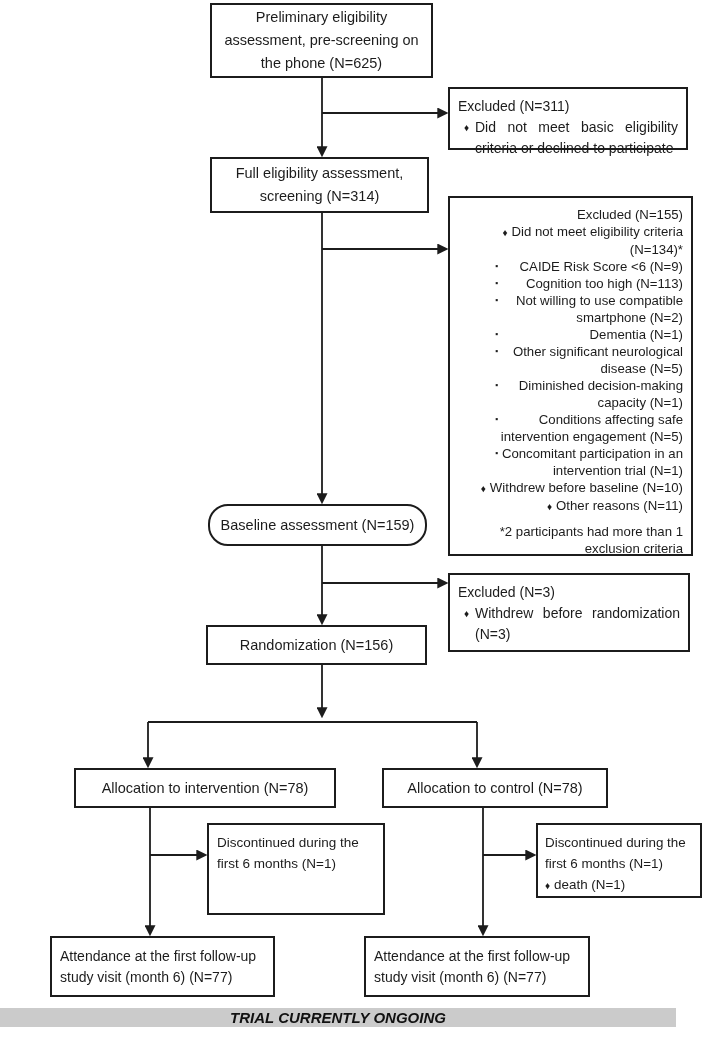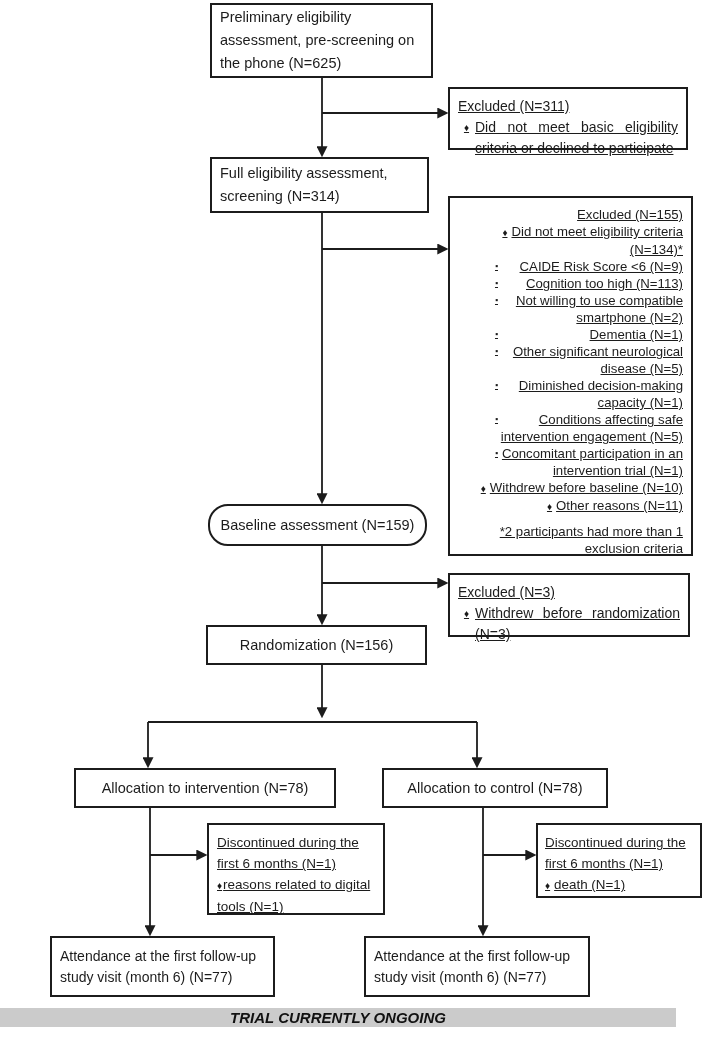--- a/index.html
+++ b/index.html
@@ -6,28 +6,28 @@
   html,body { background:#fff; }
   body { font-family:"Liberation Sans", sans-serif; color:#1c1c1c; }
   .canvas { position:relative; width:709px; height:1041px; background:#fff; overflow:hidden; }
   svg.wires { position:absolute; left:0; top:0; width:709px; height:1041px; }
   svg.wires line { stroke:#1c1c1c; stroke-width:1.8; }
 
   .box { position:absolute; border:2px solid #1c1c1c; background:#fff; }
 
   
   .flowbox { display:flex; align-items:center; justify-content:center;
-             text-align:left; font-size:14.5px; line-height:23px; padding:2px 8px; }
+             text-align:center; font-size:14.5px; line-height:23px; padding:2px 8px; }
 
   
   .attbox { display:flex; align-items:center; text-align:left;
             font-size:14px; line-height:21px; padding:20px 8px; }
 
   
-  .sidebox { font-size:14px; line-height:21px; padding:7px 8px 17px 8px; text-align:left;text-decoration:underline; }
+  .sidebox { font-size:14px; line-height:21px; padding:7px 8px 17px 8px; text-align:left; }
   .sidebox.dense { font-size:13.2px; line-height:17px; padding-top:8px; }
 
   .brow { display:flex; }
   .dia { flex:0 0 17px; text-align:center; font-size:10px; line-height:inherit; }
   .dia-inline { font-size:10px; margin-right:4px; }
   .dia-inline.tight { margin-right:1px; }
   .btxt { flex:1; }
   .just { text-align:justify; }
 
   ul.sublist { list-style:none; margin-left:26px; }
@@ -123,21 +123,21 @@
       </ul>
     <div><span class="dia-inline">♦</span><span>Withdrew before baseline (N=10)</span></div>
     <div><span class="dia-inline">♦</span><span>Other reasons (N=11)</span></div>
     <div class="footnote">*2 participants had more than 1 exclusion criteria</div>
   </div>
 
   <div class="box flowbox" style="left:208px; top:504px; width:219px; height:42px;border-radius:20px;">
     <span>Baseline assessment (N=159)</span>
   </div>
 
-  <div class="box sidebox" style="left:448px; top:573px; width:242px; height:64px;">
+  <div class="box sidebox" style="left:448px; top:573px; width:242px; height:79px;">
     <div>Excluded (N=3)</div>
     <div class="brow">
       <span class="dia">♦</span>
       <div class="btxt just">Withdrew before randomization (N=3)</div>
     </div>
   </div>
 
   <div class="box flowbox" style="left:206px; top:625px; width:221px; height:40px;">
     <span>Randomization (N=156)</span>
   </div>
@@ -145,21 +145,20 @@
   <div class="box flowbox" style="left:44px; top:768px; width:262px; height:40px;margin-left:30px;">
     <span>Allocation to intervention (N=78)</span>
   </div>
 
   <div class="box flowbox" style="left:382px; top:768px; width:226px; height:40px;">
     <span>Allocation to control (N=78)</span>
   </div>
 
   <div class="box sidebox" style="left:207px; top:823px; width:178px; height:92px; font-size:13.5px;">
     <div>Discontinued during the first 6 months (N=1)</div>
-    <div><span class="dia-inline tight">♦</span><span>reasons related to digital tools (N=1)</span></div>
   </div>
 
   <div class="box sidebox" style="left:536px; top:823px; width:166px; height:75px; font-size:13.4px; padding-left:7px; padding-right:6px;">
     <div>Discontinued during the first 6 months (N=1)</div>
     <div><span class="dia-inline">♦</span><span>death (N=1)</span></div>
   </div>
 
   <div class="box attbox" style="left:50px; top:936px; width:225px; height:61px;">
     <span>Attendance at the first follow-up study visit (month 6) (N=77)</span>
   </div>

